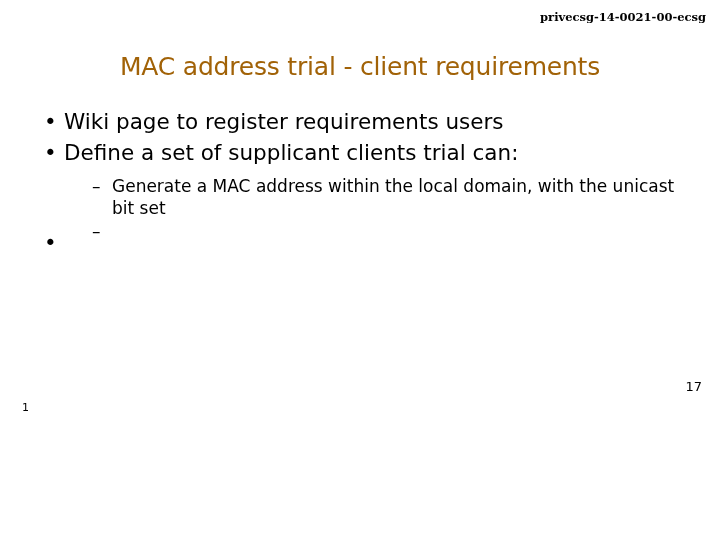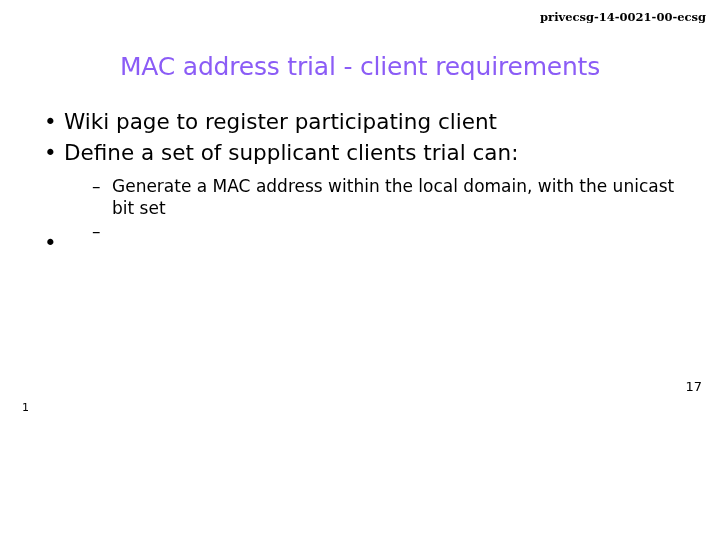--- a/index.html
+++ b/index.html
@@ -31,21 +31,21 @@
     color: #000000;
     letter-spacing: 0px;
   }
   .slide-title {
     position: absolute;
     top: 52px;
     left: 0;
     width: 720px;
     text-align: center;
     font-size: 25px;
-    color: #8b5cf6;
+    color: #a16207;
     font-family: "DejaVu Sans", sans-serif;
     font-weight: normal;
     letter-spacing: -0.2px;
   }
   .body-content {
     position: absolute;
     top: 108px;
     left: 36px;
     width: 660px;
   }
@@ -115,21 +115,21 @@
 
   <div class="doc-header">privecsg-14-0021-00-ecsg</div>
 
   <div class="slide-title">MAC address trial - client requirements</div>
 
   <div class="body-content">
     <ul class="lvl1">
 
       <li class="l1">
         <span class="bullet">•</span>
-        <span>Wiki page to register participating client</span>
+        <span>Wiki page to register requirements users</span>
       </li>
 
       <li class="l1">
         <span class="bullet">•</span>
         <span>Define a set of supplicant clients trial can:</span>
         <ul class="lvl2">
           <li class="l2">
             <span class="dash">–</span>
             <span>Generate a MAC address within the local domain, with the unicast bit set</span>
           </li>

